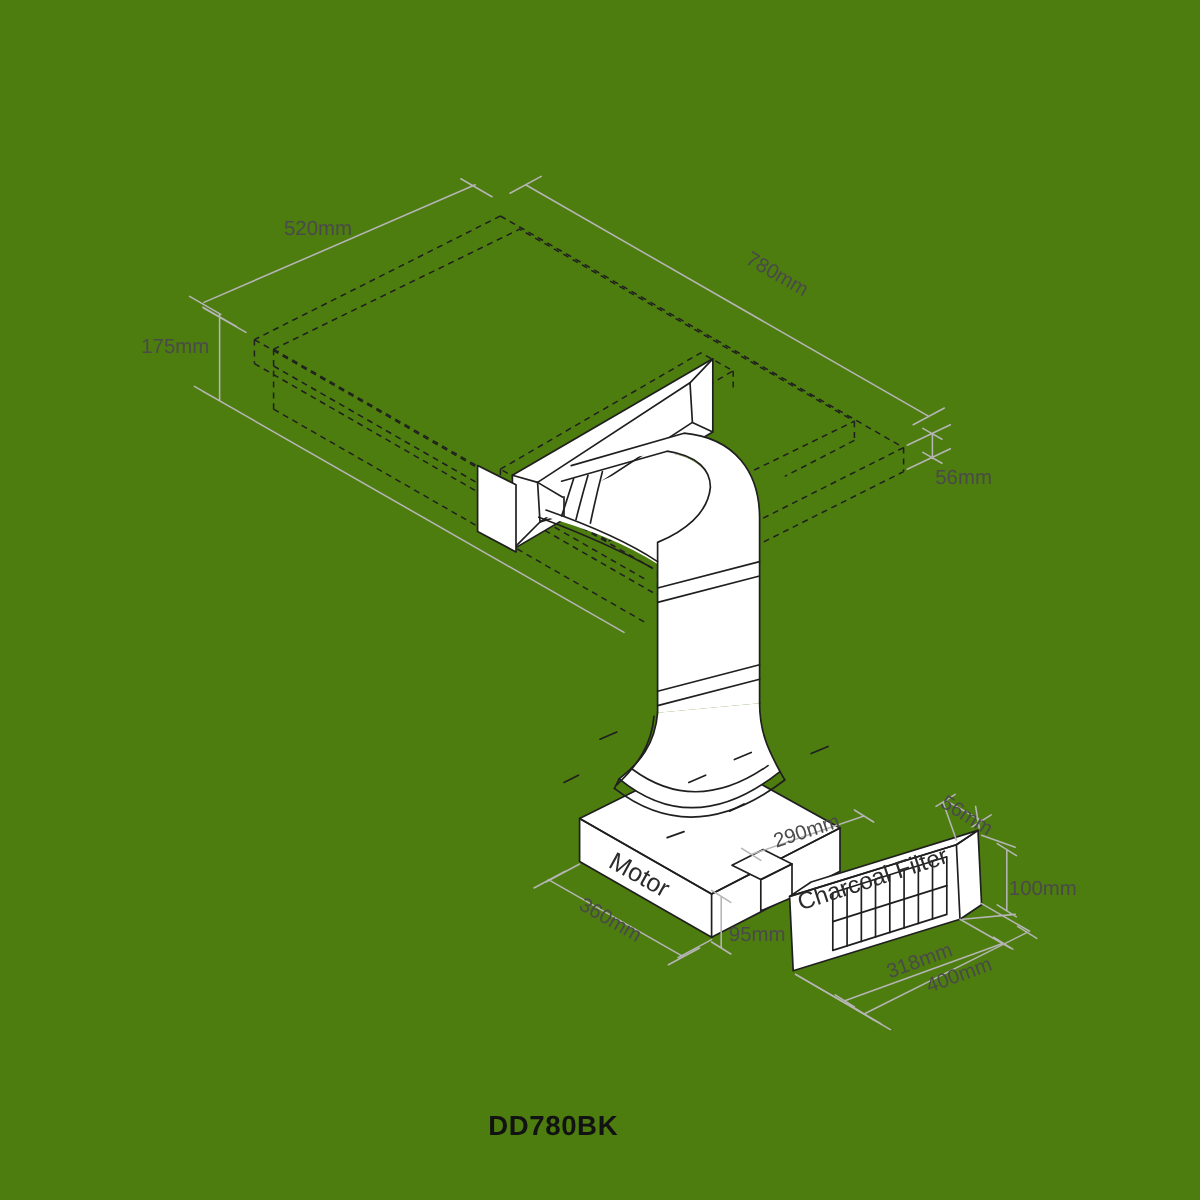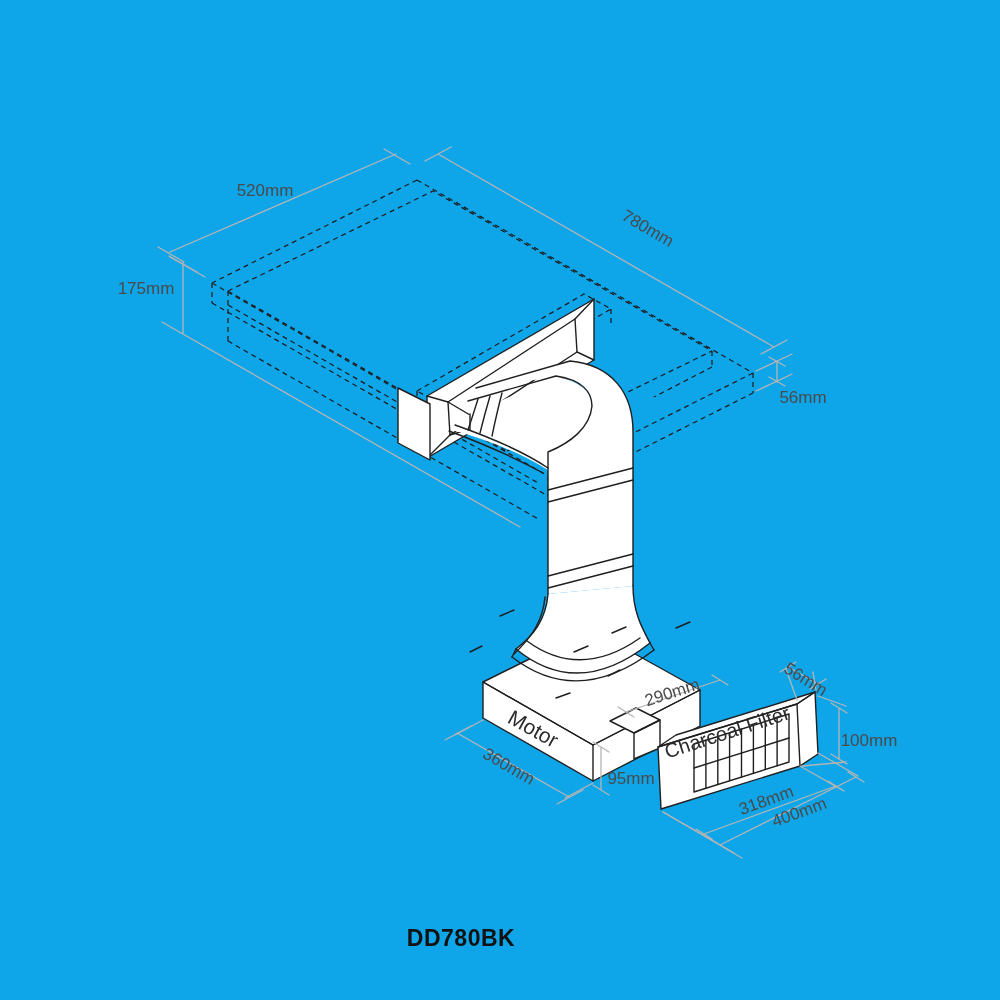--- a/index.html
+++ b/index.html
@@ -1,16 +1,16 @@
 <!DOCTYPE html>
 <html><head>
 <meta charset="utf-8">
 <style>
   html,body{margin:0;padding:0;background:#ffffff;}
-  .stage{position:relative;width:1000px;height:1000px;background:#0ea5e9;overflow:hidden;
+  .stage{position:relative;width:1000px;height:1000px;background:#4d7c0f;overflow:hidden;
          font-family:"Liberation Sans", sans-serif;}
   svg{position:absolute;left:0;top:0;}
   .solid{fill:none;stroke:#1f1f1f;stroke-width:1.4;stroke-linejoin:round;stroke-linecap:round;}
   .wfill{fill:#ffffff;stroke:none;}
   .hid{fill:none;stroke:#1f1f1f;stroke-width:1.25;stroke-dasharray:5 4;stroke-linecap:butt;}
   .dim{fill:none;stroke:#b5b5b5;stroke-width:1.3;stroke-linecap:round;}
   .lbl{fill:#4a4a4a;font-size:17px;}
   .part{fill:#2b2b2b;font-size:20px;}
   .model{fill:#121212;font-size:23px;font-weight:bold;letter-spacing:0.5px;}
   text{font-family:"Liberation Sans", sans-serif;}

